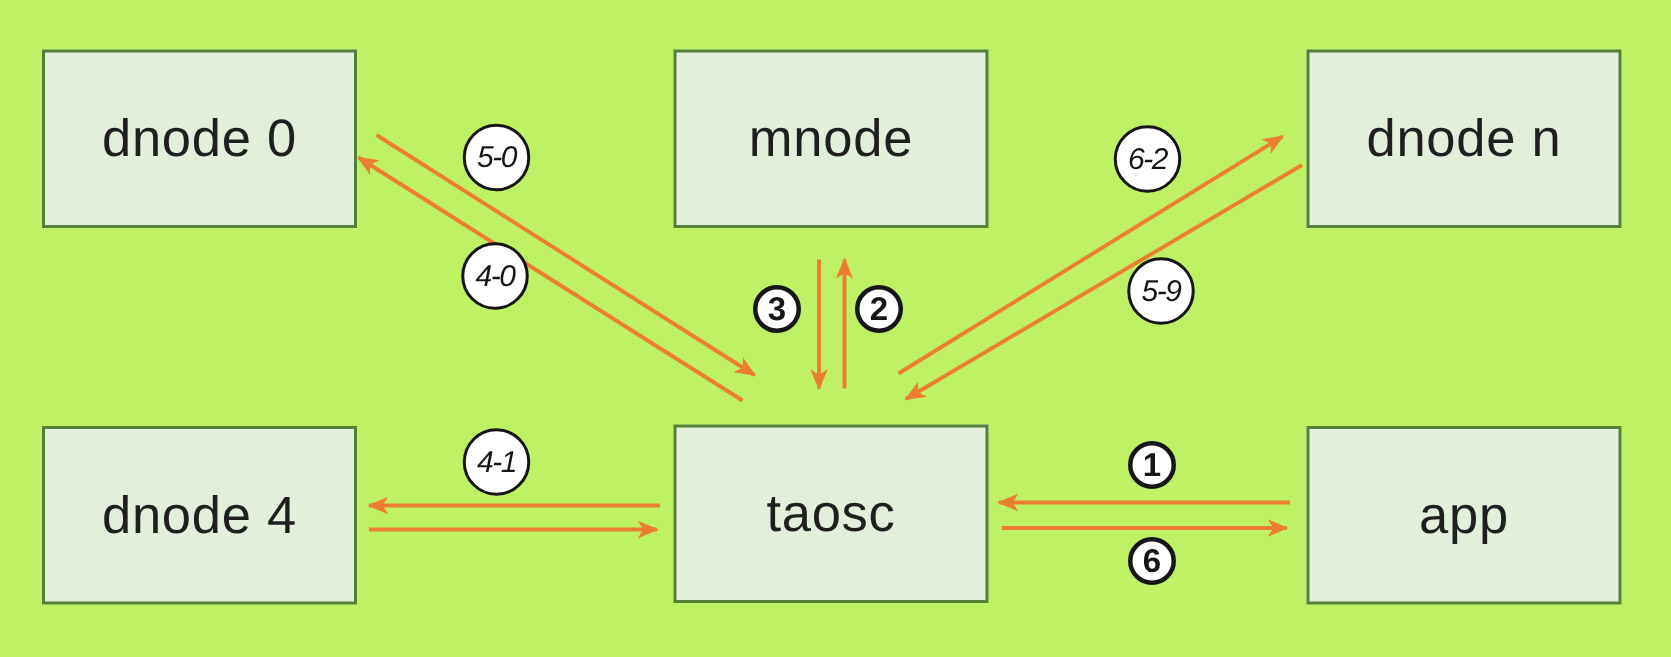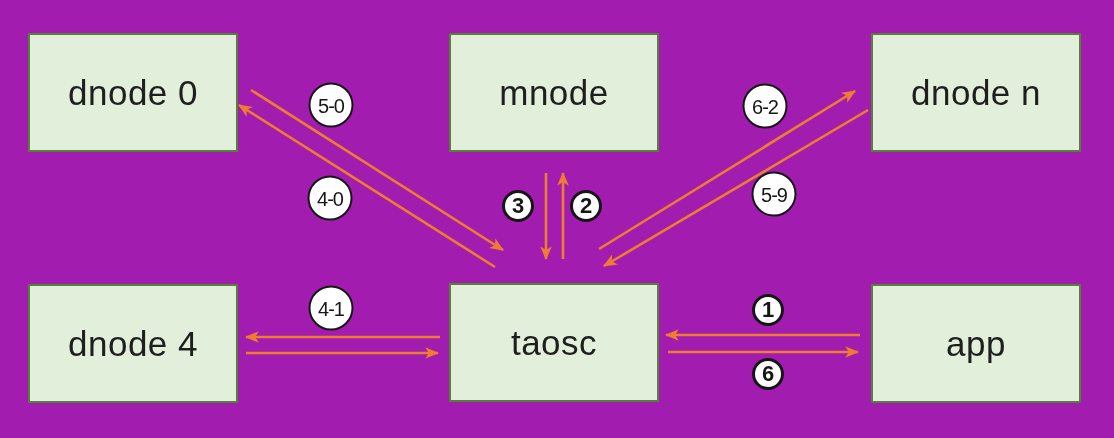--- a/index.html
+++ b/index.html
@@ -8,21 +8,21 @@
     --box-border: #538135;
     --ink: #1f1f1f;
     --circle-ink: #161616;
   }
   * { box-sizing: border-box; }
   html, body { margin: 0; padding: 0; background: #ffffff; }
   .canvas {
     position: relative;
     width: 1114px;
     height: 438px;
-    background: #a21caf;
+    background: #bef264;
     font-family: "Liberation Sans", sans-serif;
     overflow: hidden;
   }
   .arrows-layer {
     position: absolute;
     left: 0; top: 0;
     width: 1114px; height: 438px;
   }
   .arrow-line {
     stroke: var(--arrow, #ed7d31);
@@ -53,20 +53,21 @@
     justify-content: center;
     color: var(--circle-ink, #161616);
     line-height: 1;
   }
   .edge-label.pair {
     width: 45px;
     height: 45px;
     border: 2.5px solid var(--circle-ink, #161616);
     font-size: 20px;
     letter-spacing: -1px;
+    font-style: italic;
   }
   .edge-label.single {
     width: 32px;
     height: 32px;
     border: 3px solid var(--circle-ink, #161616);
     font-size: 22px;
     font-weight: 600;
   }
 </style>
 </head>
@@ -105,21 +106,21 @@
     <span>dnode 4</span>
   </div>
   <div class="node" style="left:871px; top:284px;">
     <span>app</span>
   </div>
   <div class="node" style="left:449px; top:283px;">
     <span>taosc</span>
   </div>
 
   <div class="edge-label pair" style="left:331px; top:105px;">5-0</div>
-  <div class="edge-label pair" style="left:330px; top:198px;">4-0</div>
+  <div class="edge-label pair" style="left:330px; top:184px;">4-0</div>
   <div class="edge-label single" style="left:518px; top:206px;">3</div>
   <div class="edge-label single" style="left:586px; top:206px;">2</div>
   <div class="edge-label pair" style="left:765px; top:106px;">6-2</div>
   <div class="edge-label pair" style="left:774px; top:194px;">5-9</div>
   <div class="edge-label pair" style="left:331px; top:308px;">4-1</div>
   <div class="edge-label single" style="left:768px; top:310px;">1</div>
   <div class="edge-label single" style="left:768px; top:374px;">6</div>
 
 </div>
 

